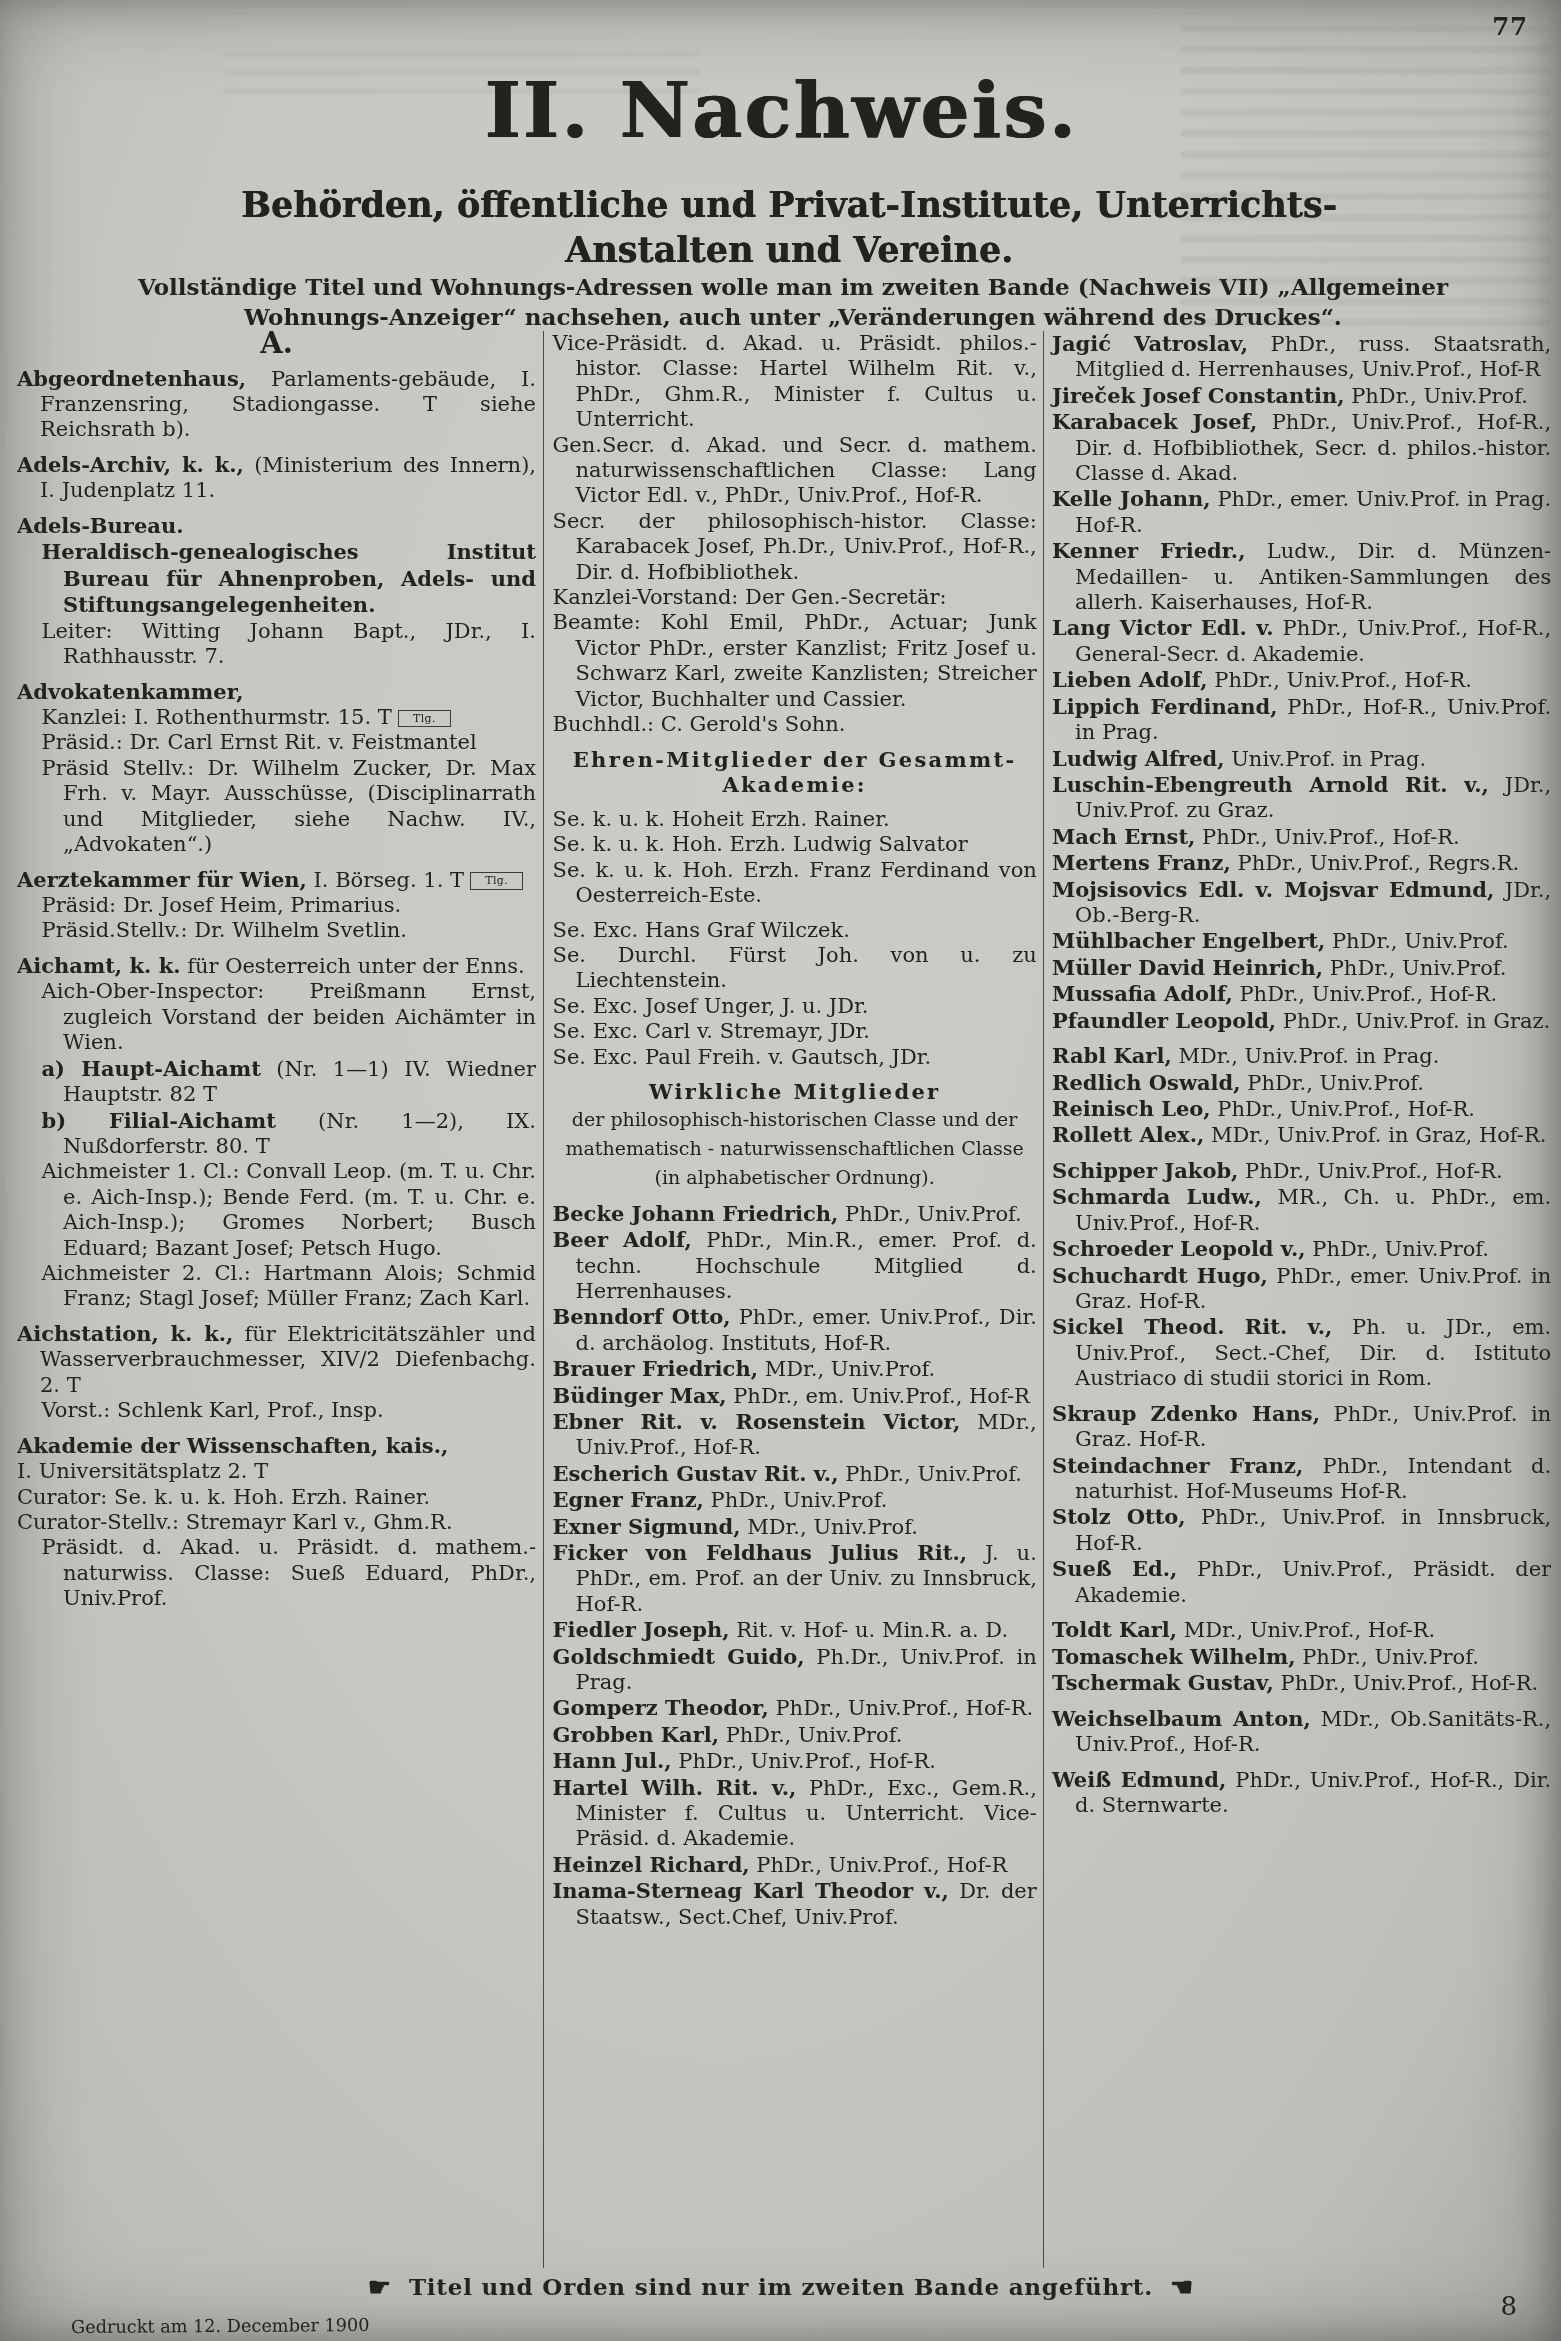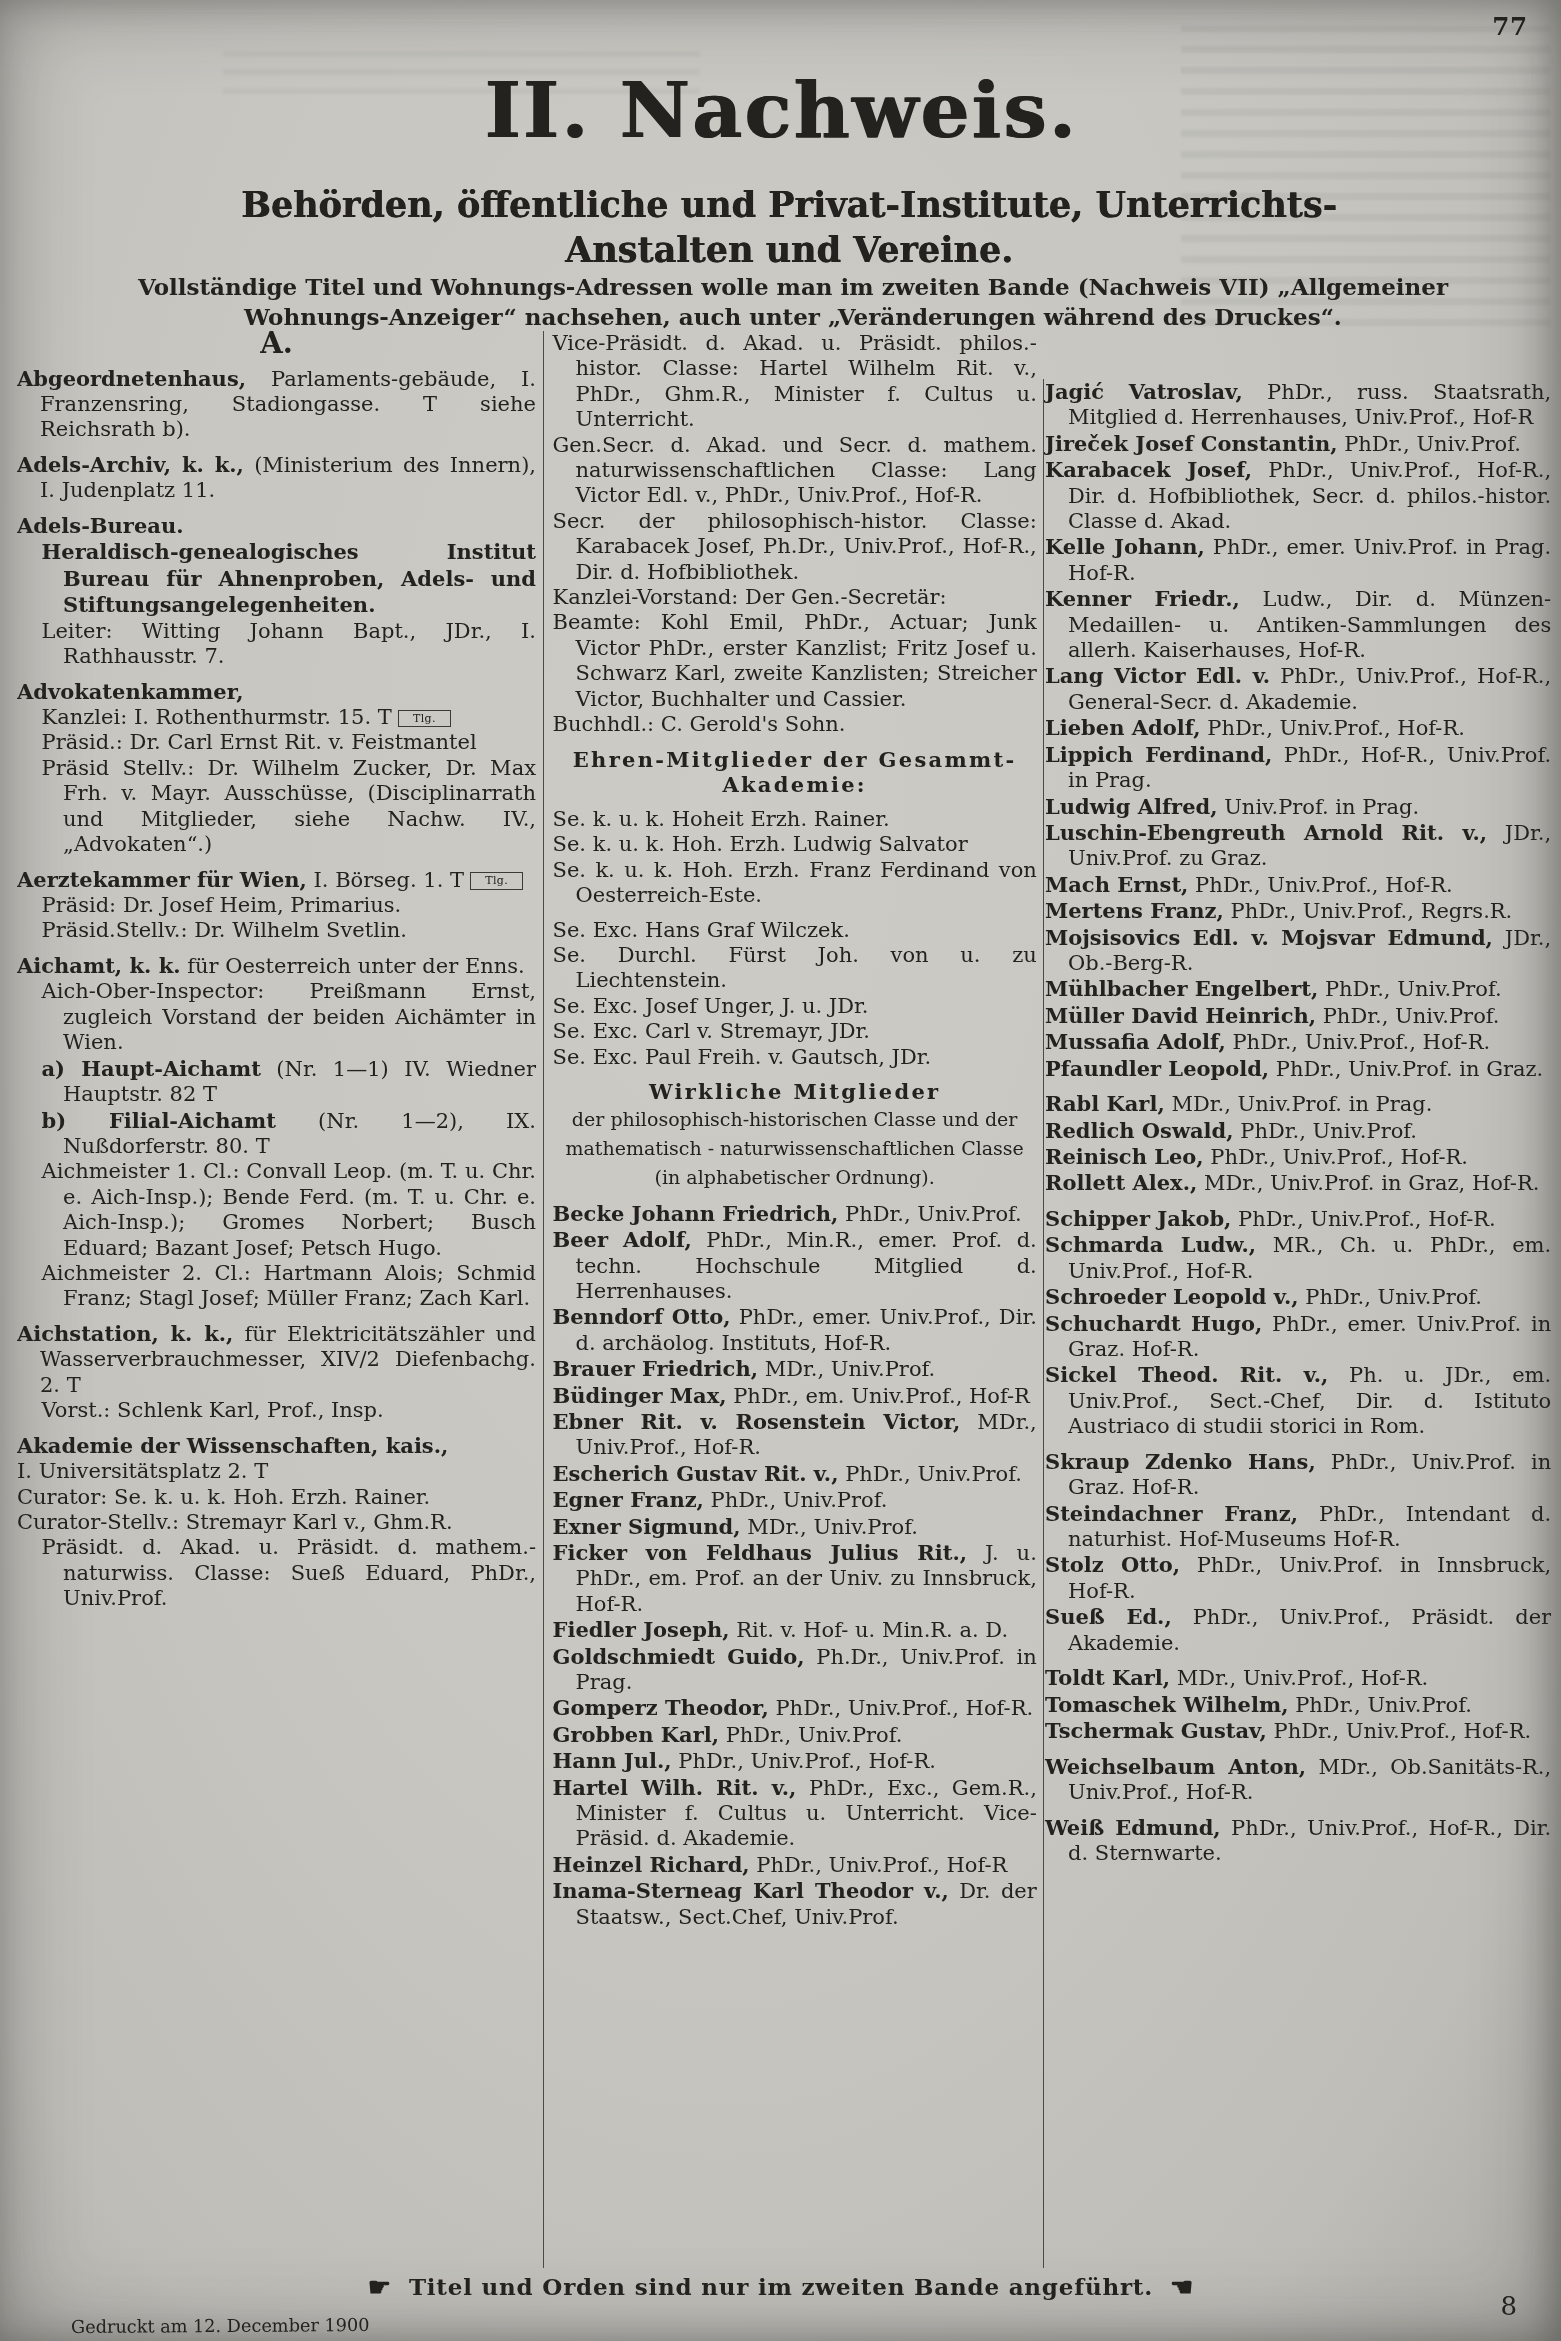--- a/index.html
+++ b/index.html
@@ -45,21 +45,21 @@
     font-size:23px; font-weight:bold; line-height:30px;margin-left:24px;
   }
 
   .cols{
     position:absolute; top:331px; left:17px; right:10.8px; bottom:74px;
     display:flex; align-items:stretch;
   }
   .col{ overflow:hidden; font-size:21px; line-height:25.4px; text-align:justify; }
   .col-1{ width:526px; padding-right:7px; }
   .col-2{ width:500px; border-left:1.5px solid #4b4a47; padding:0 6.2px 0 8.5px; }
-  .col-3{ flex:1; border-left:1.5px solid #4b4a47; padding-left:1px;margin-top:48px; }
+  .col-3{ flex:1; border-left:1.5px solid #4b4a47; padding-left:8px; }
 
   .e{ padding-left:23px; text-indent:-23px; }
   .e.sub{ padding-left:46px; text-indent:-21.5px; }
   .e.center{ text-align:center; padding-left:0; text-indent:0; }
   .e.sp{ letter-spacing:2.3px; font-weight:bold; }
   .e.section{ font-size:29px; font-weight:bold; }
   .e.gap{ margin-top:9.2px; }
   .e.noteblock{ padding-left:0; text-indent:0; text-align:center; font-size:19px; line-height:29px; margin-bottom:3.1px; }
 
   .lead{ font-weight:bold; }

